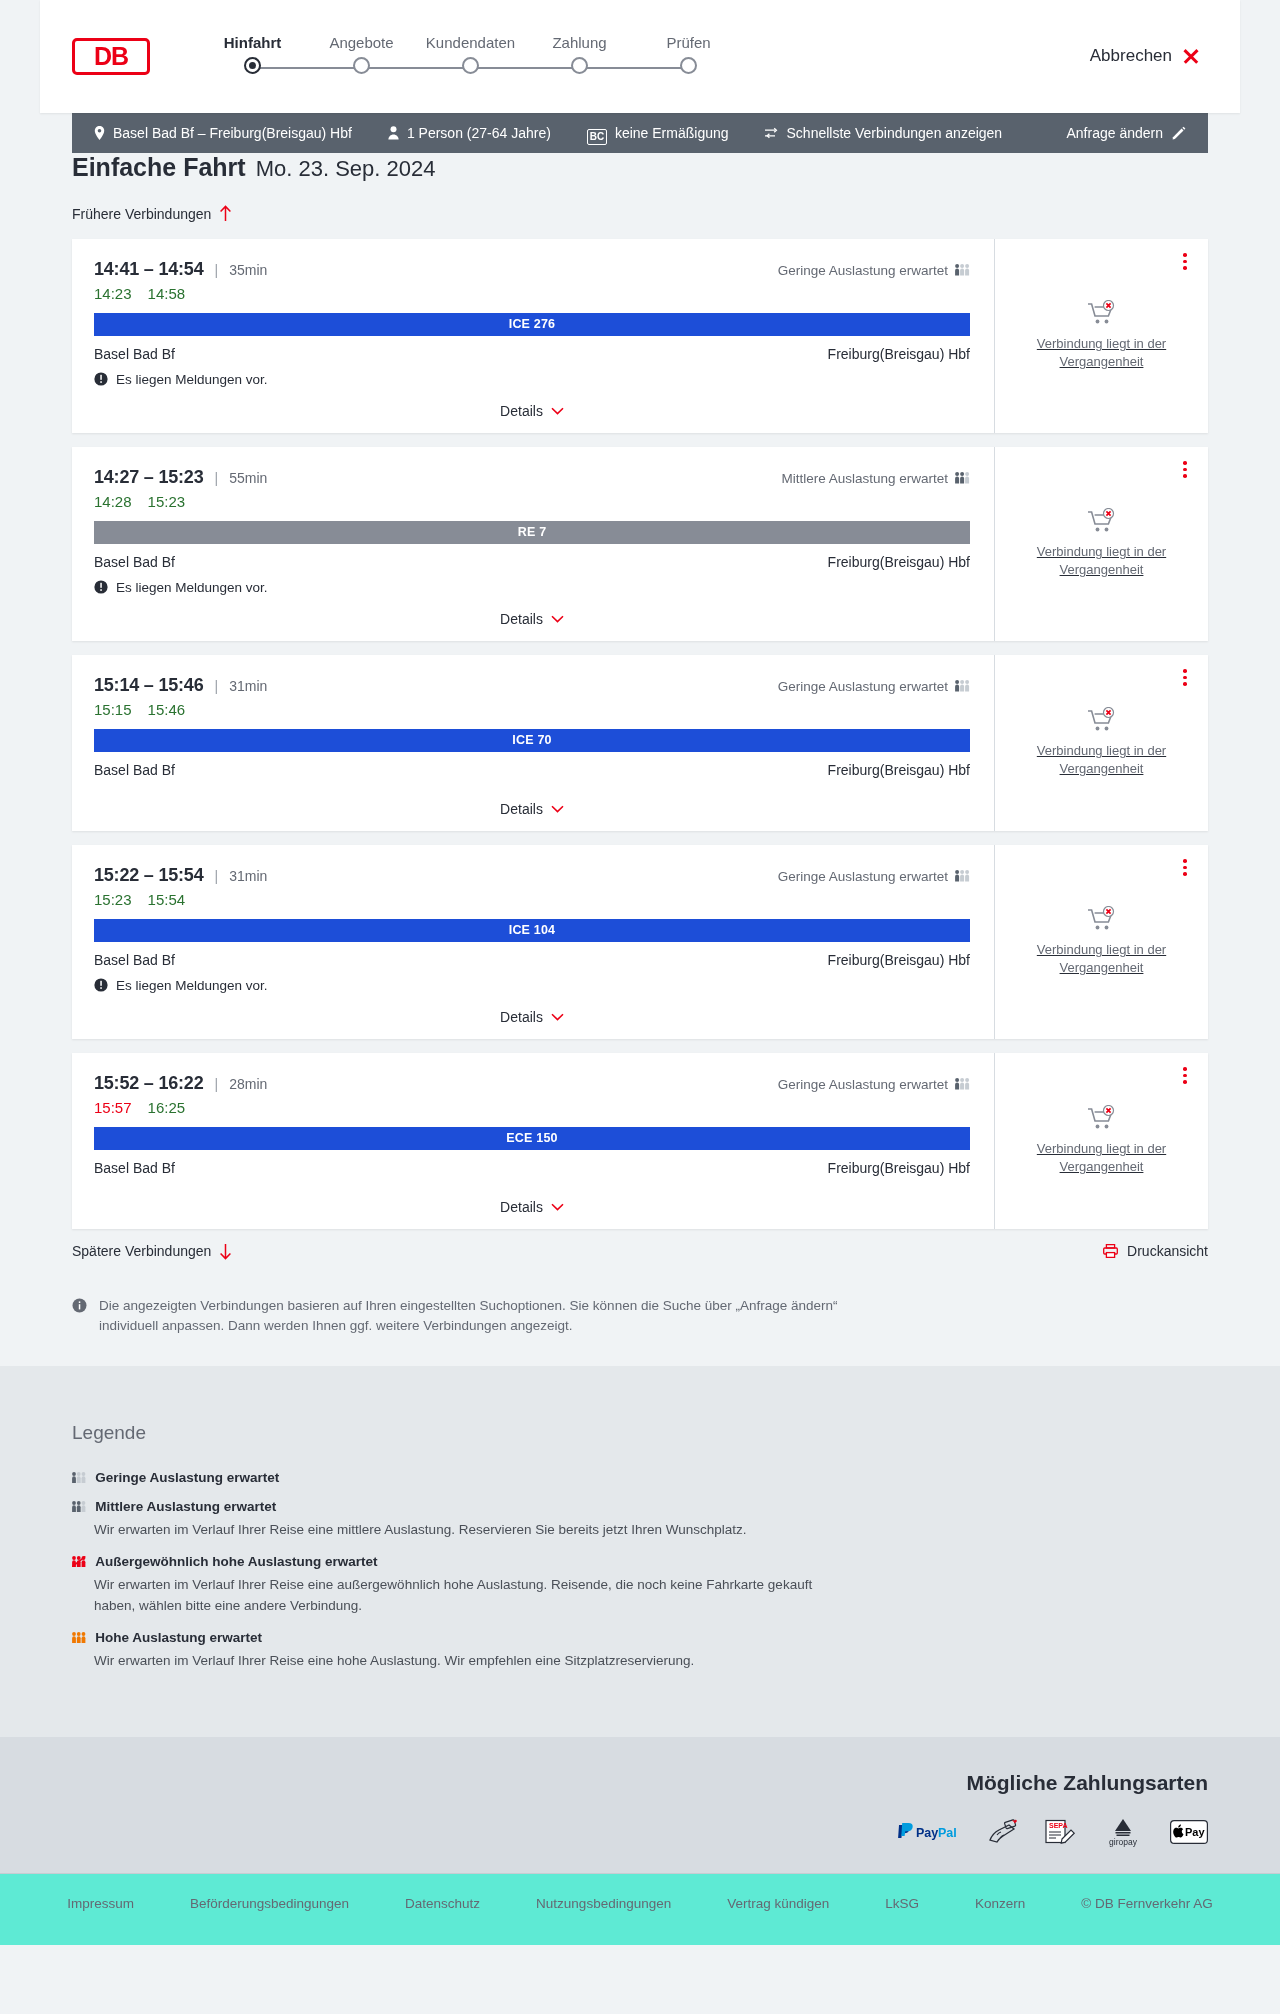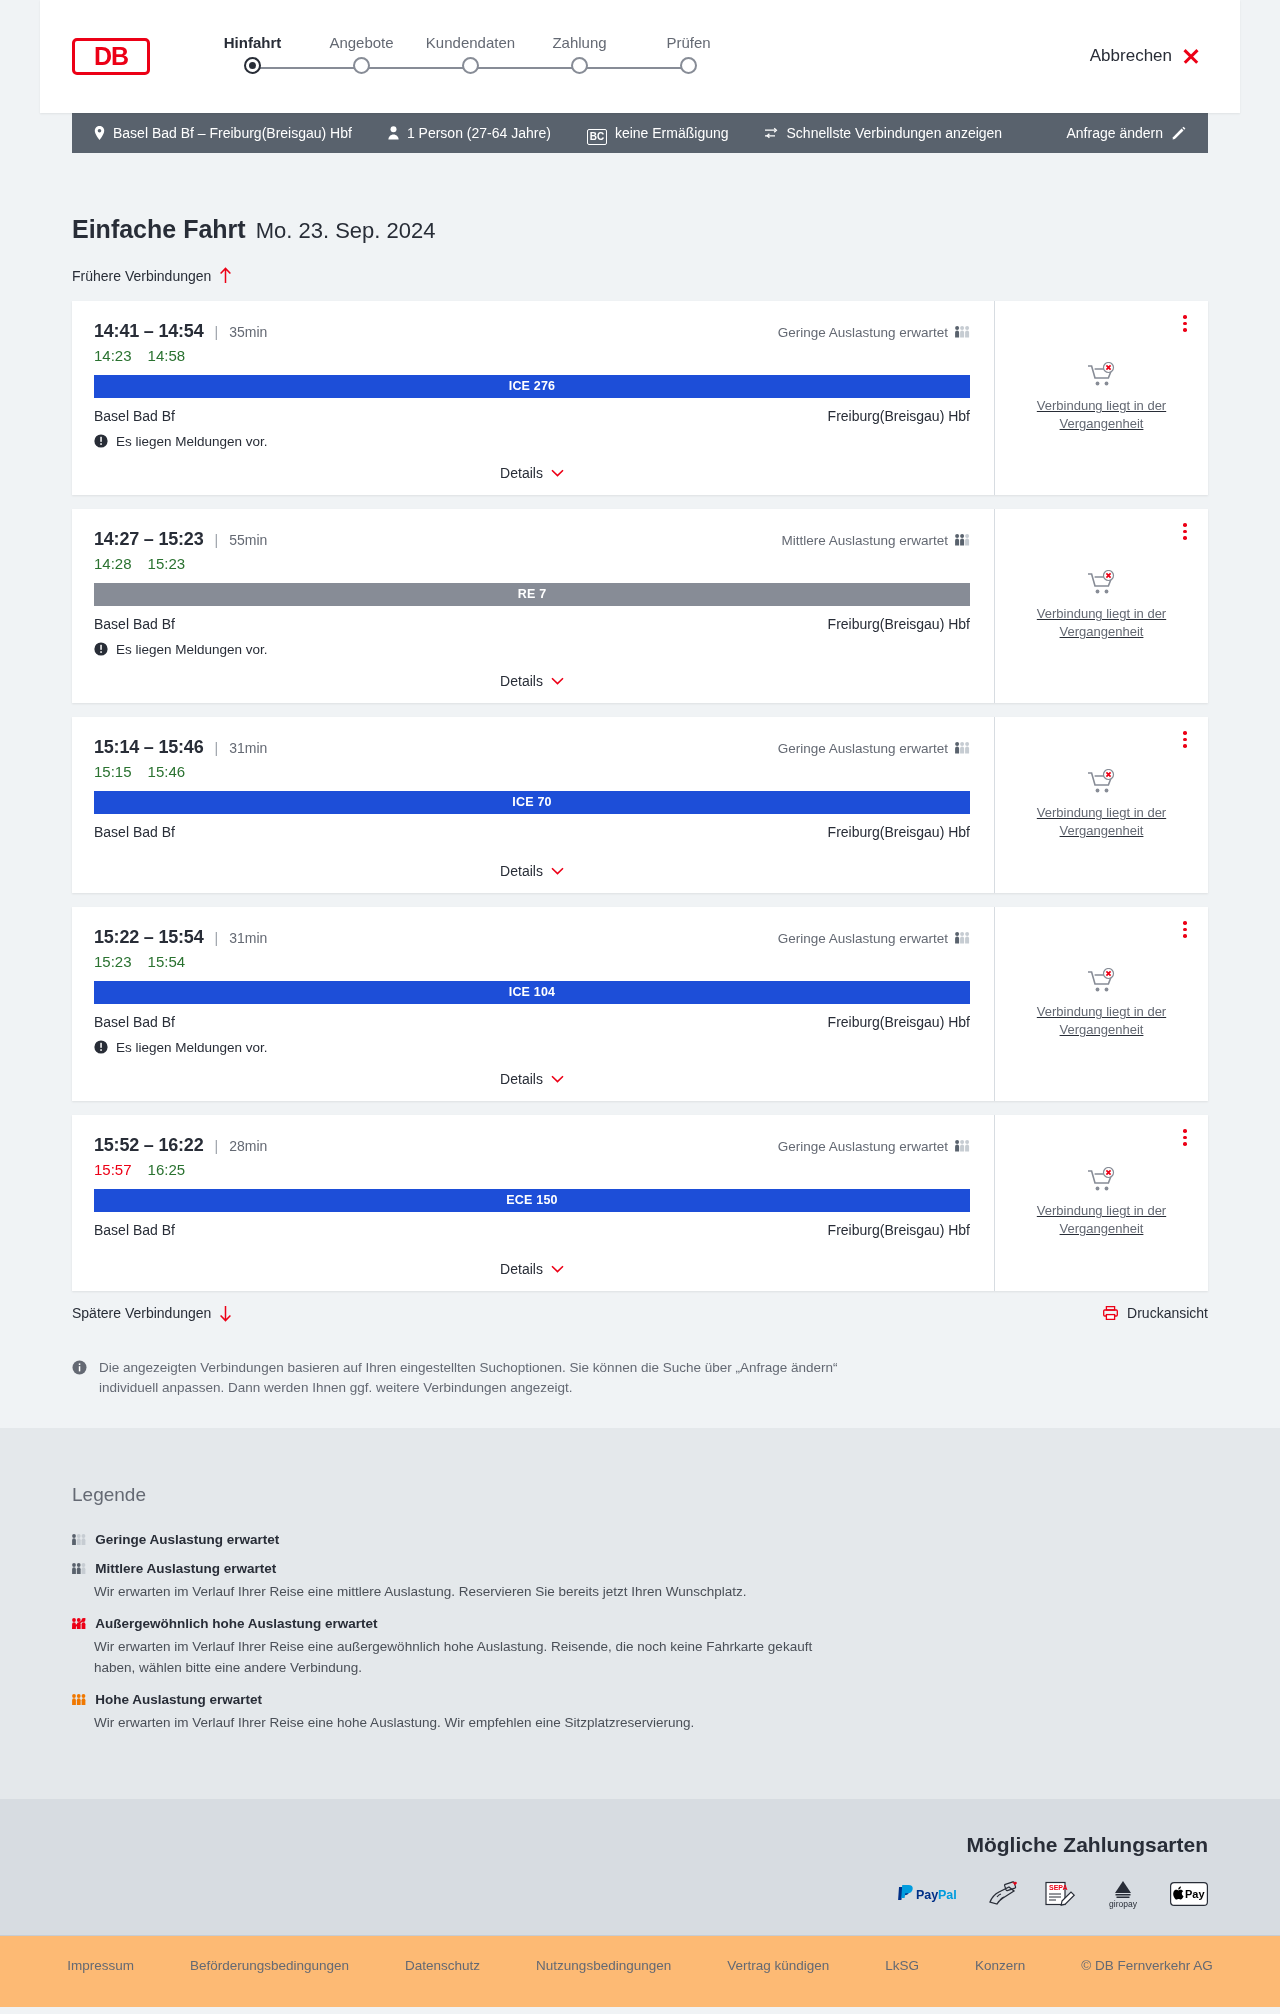--- a/index.html
+++ b/index.html
@@ -90,21 +90,20 @@
     letter-spacing: -0.2px;
     margin-top: 8px;
   }
   .sliders-icon { width: 14px; height: 12px; display: block; }
   .pencil-icon { width: 14px; height: 14px; display: block; }
 
   
   .main { padding: 0 72px; background: #f0f3f5; padding-bottom: 30px; }
   .title-row {
     display: flex; align-items: baseline; gap: 10px;
-    padding-top: 62px;
   }
   .title-strong { font-size: 25px; font-weight: bold; color: #282d37; }
   .title-date { font-size: 22px; color: #282d37; }
   .nav-earlier, .nav-later {
     display: inline-flex; align-items: center; gap: 8px;
     font-size: 14px; color: #282d37; cursor: pointer;
   }
   .nav-earlier { margin-top: 23px; }
   .arrow-svg { width: 13px; height: 17px; display: block; }
 
@@ -230,21 +229,21 @@
     text-align: right;
   }
   .pay-title { font-size: 21px; font-weight: bold; color: #282d37; }
   .pay-icons {
     margin-top: 22px;
     display: flex; justify-content: flex-end; align-items: center; gap: 26px;
   }
   .pay-icon { display: flex; align-items: center; justify-content: center; }
 
   .footer-links {
-    background: #fdba74;
+    background: #5eead4;
     padding: 22px 0 34px 0;
     display: flex; justify-content: center; align-items: center;
     gap: 56px;
     border-top: 1px solid #c6ccd2;
   }
   .footer-links a, .footer-links span {
     font-size: 13.5px; color: #646973; text-decoration: none; white-space: nowrap;
   }
   .footer-links a { cursor: pointer; }
 </style>

